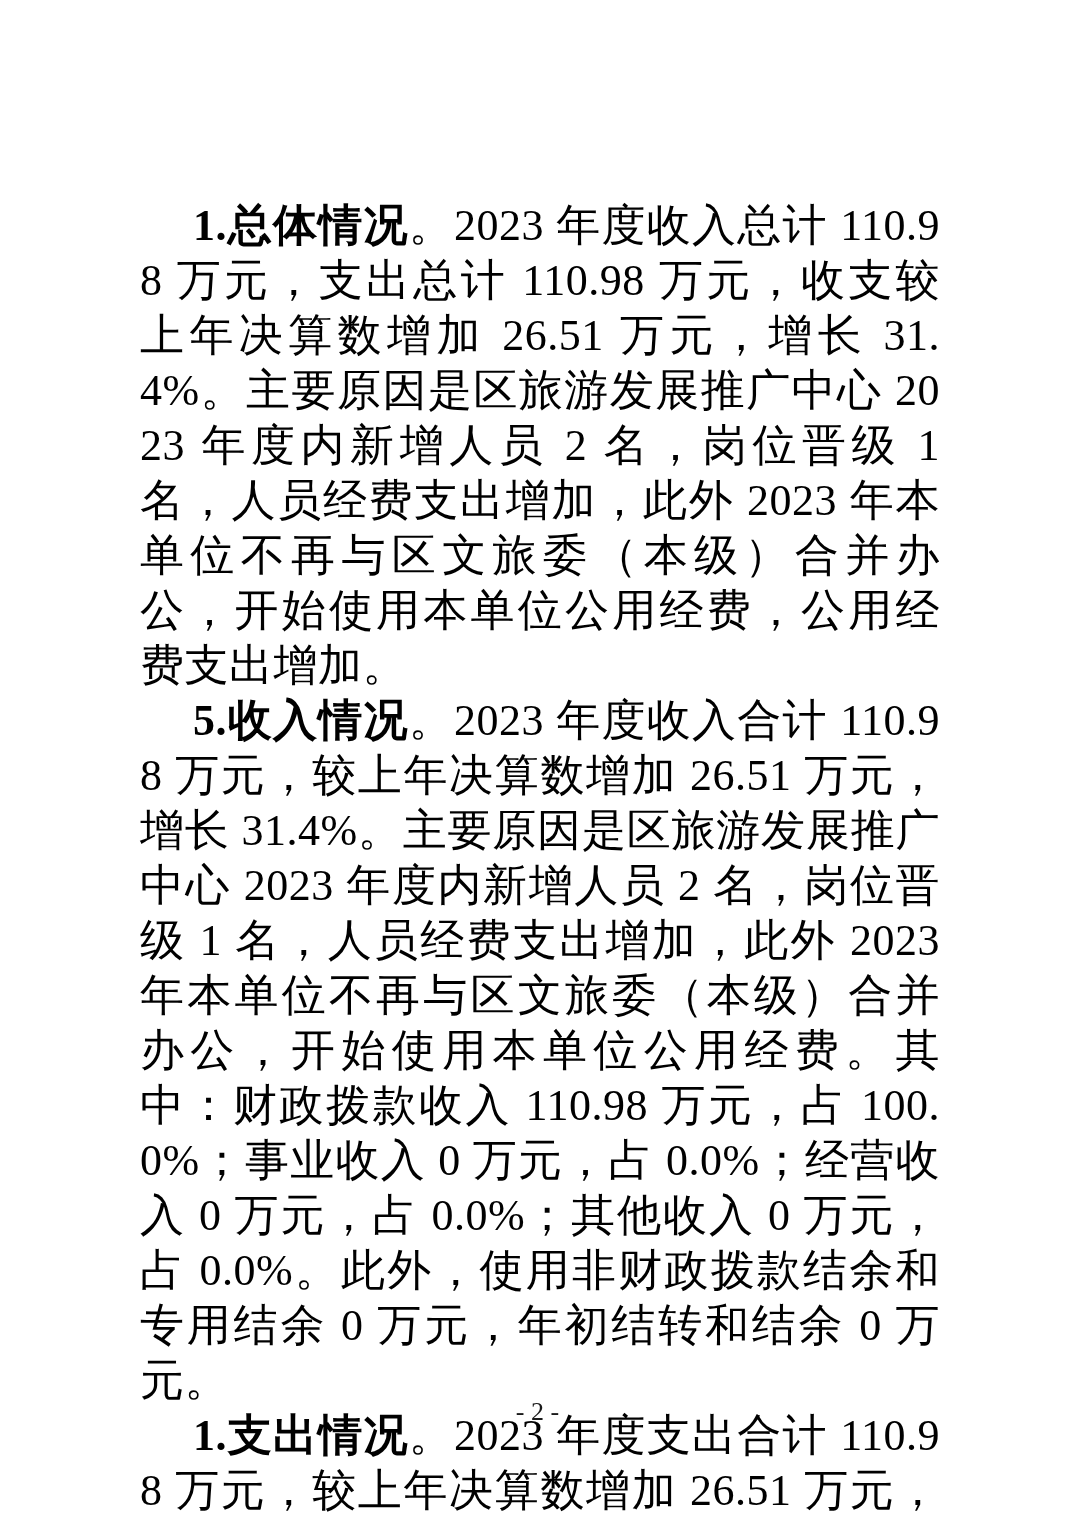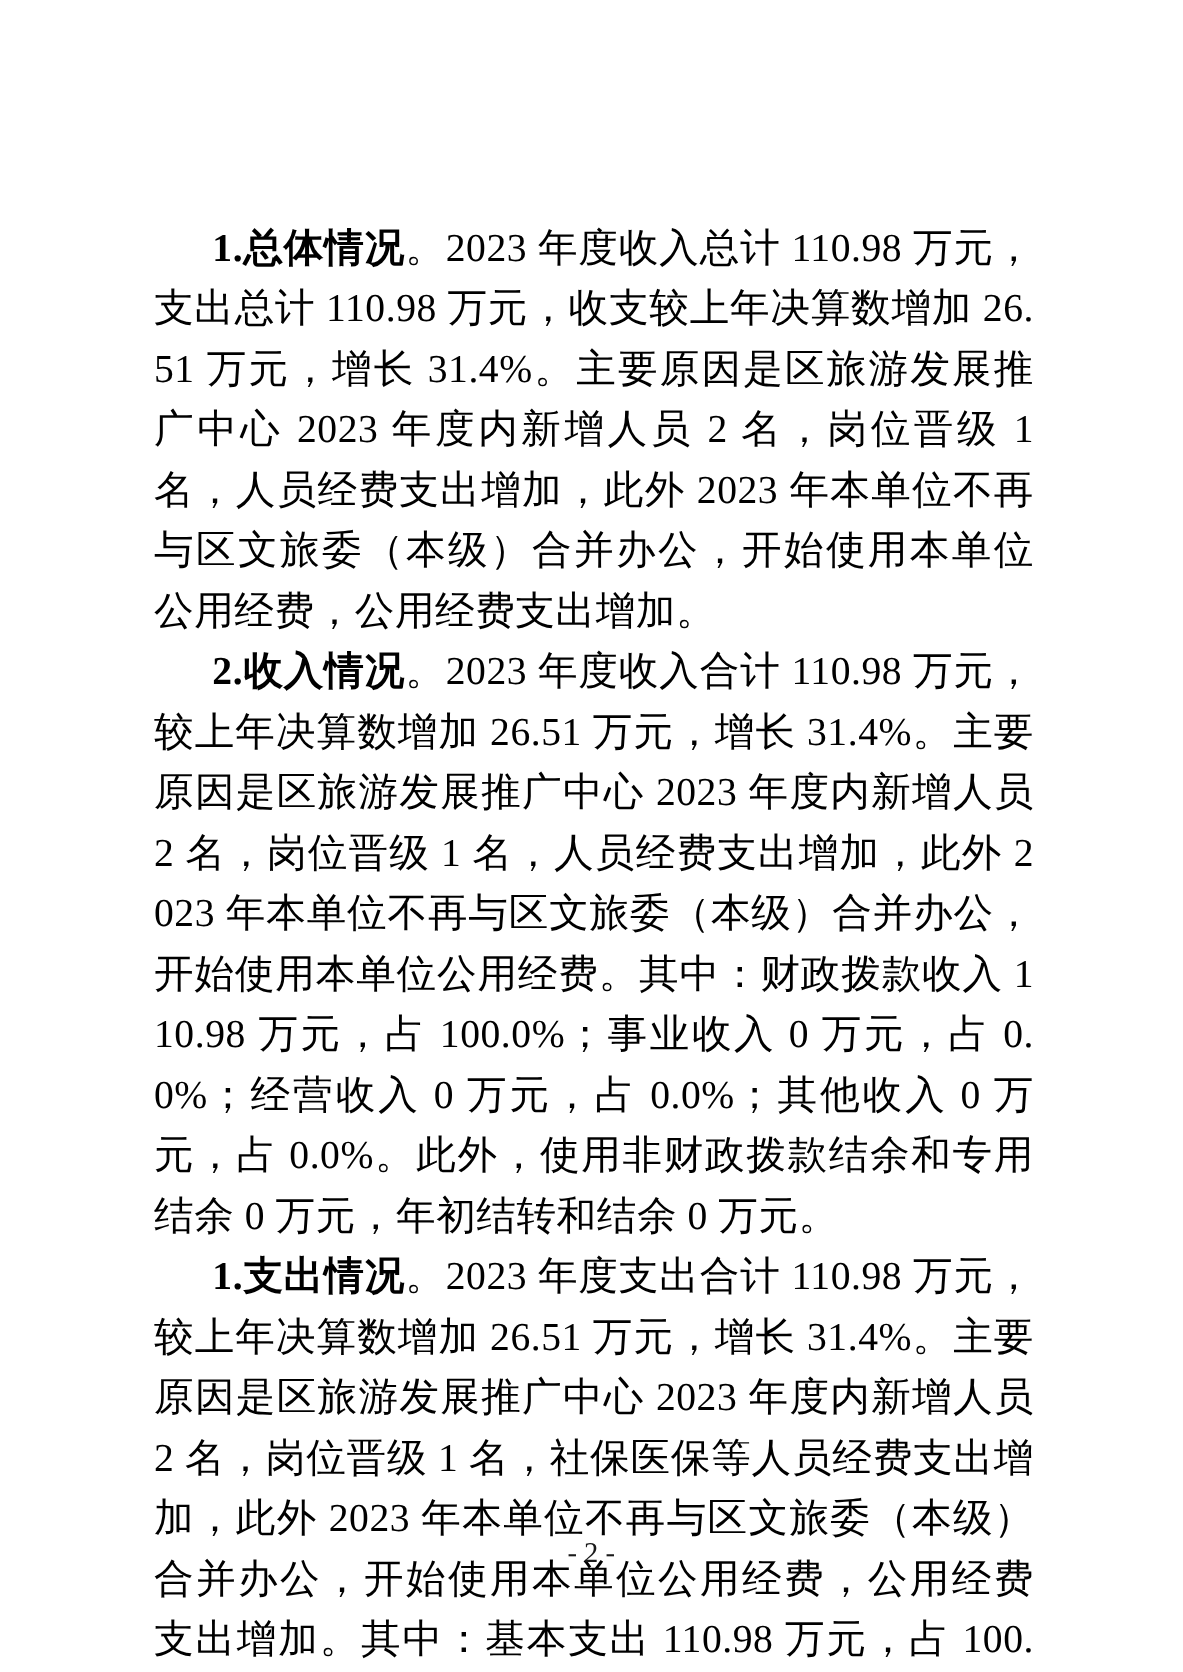--- a/index.html
+++ b/index.html
@@ -18,21 +18,21 @@
     background: #ffffff;
     overflow: hidden;
   }
   .content {
     position: absolute;
     left: 140px;
     top: 198px;
     width: 800px;
   }
   .para {
-    font-size: 36px;
+    font-size: 44px;
     line-height: 55px;
     text-align: justify;
     text-indent: 53px;
     letter-spacing: 0.5px;
     word-break: break-all;
     font-family: Liberation Serif, serif;
   }
   .para .lead {
     font-weight: bold;
   }
@@ -48,21 +48,21 @@
   }
 </style>
 </head>
 <body>
 
 <div class="page">
   <main class="content">
 
     <p class="para"><span class="lead">1.总体情况</span><span>。2023 年度收入总计 110.98 万元，支出总计 110.98 万元，收支较上年决算数增加 26.51 万元，增长 31.4%。主要原因是区旅游发展推广中心 2023 年度内新增人员 2 名，岗位晋级 1 名，人员经费支出增加，此外 2023 年本单位不再与区文旅委（本级）合并办公，开始使用本单位公用经费，公用经费支出增加。</span></p>
 
-    <p class="para"><span class="lead">2.收入情况</span><span>。2023 年度收入合计 110.98 万元，较上年决算数增加 26.51 万元，增长 31.4%。主要原因是区旅游发展推广中心 2023 年度内新增人员 2 名，岗位晋级 1 名，人员经费支出增加，此外 2023 年本单位不再与区文旅委（本级）合并办公，开始使用本单位公用经费。其中：财政拨款收入 110.98 万元，占 100.0%；事业收入 0 万元，占 0.0%；经营收入 0 万元，占 0.0%；其他收入 0 万元，占 0.0%。此外，使用非财政拨款结余和专用结余 0 万元，年初结转和结余 0 万元。</span></p>
+    <p class="para"><span class="lead">5.收入情况</span><span>。2023 年度收入合计 110.98 万元，较上年决算数增加 26.51 万元，增长 31.4%。主要原因是区旅游发展推广中心 2023 年度内新增人员 2 名，岗位晋级 1 名，人员经费支出增加，此外 2023 年本单位不再与区文旅委（本级）合并办公，开始使用本单位公用经费。其中：财政拨款收入 110.98 万元，占 100.0%；事业收入 0 万元，占 0.0%；经营收入 0 万元，占 0.0%；其他收入 0 万元，占 0.0%。此外，使用非财政拨款结余和专用结余 0 万元，年初结转和结余 0 万元。</span></p>
 
     <p class="para"><span class="lead">1.支出情况</span><span>。2023 年度支出合计 110.98 万元，较上年决算数增加 26.51 万元，增长 31.4%。主要原因是区旅游发展推广中心 2023 年度内新增人员 2 名，岗位晋级 1 名，社保医保等人员经费支出增加，此外 2023 年本单位不再与区文旅委（本级）合并办公，开始使用本单位公用经费，公用经费支出增加。其中：基本支出 110.98 万元，占 100.0%；项目支出 0 万元，占 0.0%；</span></p>
 
   </main>
 
   <footer class="footer">
     <span>- 2 -</span>
   </footer>
 </div>
 

